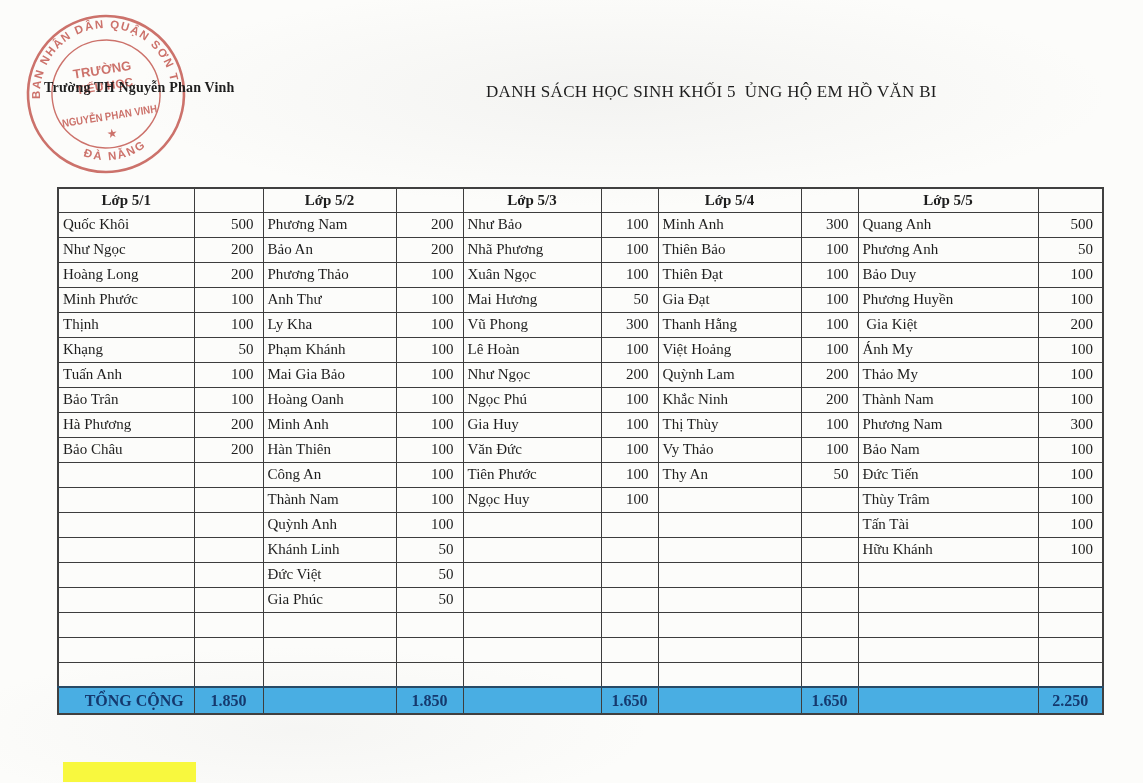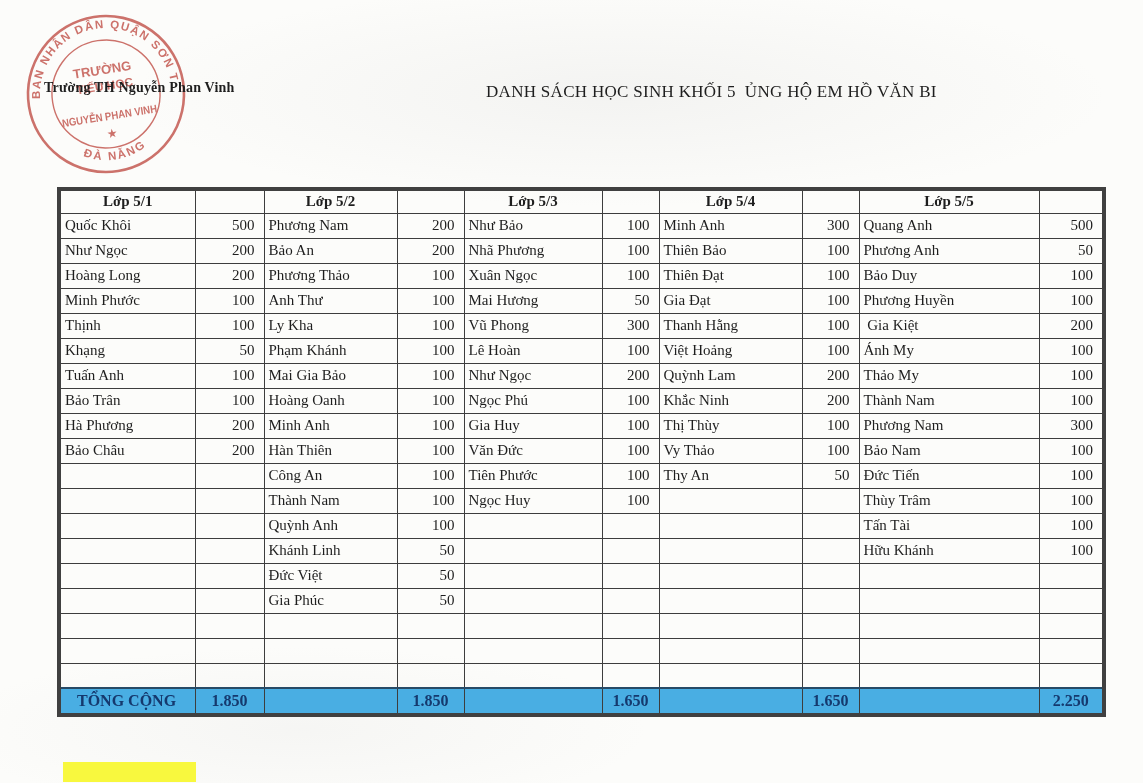--- a/index.html
+++ b/index.html
@@ -29,38 +29,38 @@
     z-index:2; white-space:pre;
   }
   .stamp {
     position:absolute; left:18px; top:8px; width:176px; height:172px;
     z-index:1; opacity:.82;
   }
   table.donation {
     position:absolute; left:57px; top:187px; width:1045px;
     border-collapse:collapse; table-layout:fixed;
     font-size:15px; background:transparent;
-    border:4px solid #404040;
+    border:2px solid #404040;
   }
   .donation th, .donation td {
     border:1px solid #3d3d3d;
     height:25px; overflow:hidden; vertical-align:middle;
   }
   .donation th { height:24px; font-size:15px; font-weight:bold; text-align:center; }
   .donation td.name { text-align:left; padding-left:4px; white-space:pre; }
   .donation td.amt  { text-align:right; padding-right:9px; }
   .donation tr.total-row td {
     background:#49aee3;
     color:#15396e;
     font-weight:bold;
     height:27px;
     border-top:2px solid #274a66;
     font-size:16px;
   }
-  .donation tr.total-row td.name { padding-left:16px; }
+  .donation tr.total-row td.name { padding-left:16px;text-align:center; }
   .donation tr.total-row td.amt  { text-align:center; padding-right:0; }
   .highlight-yellow {
     position:absolute; left:63px; top:762px; width:133px; height:20px;
     background:#f8f83e; z-index:0;
   }
 </style>
 </head>
 <body>
 
 <div class="scan-haze"></div>

